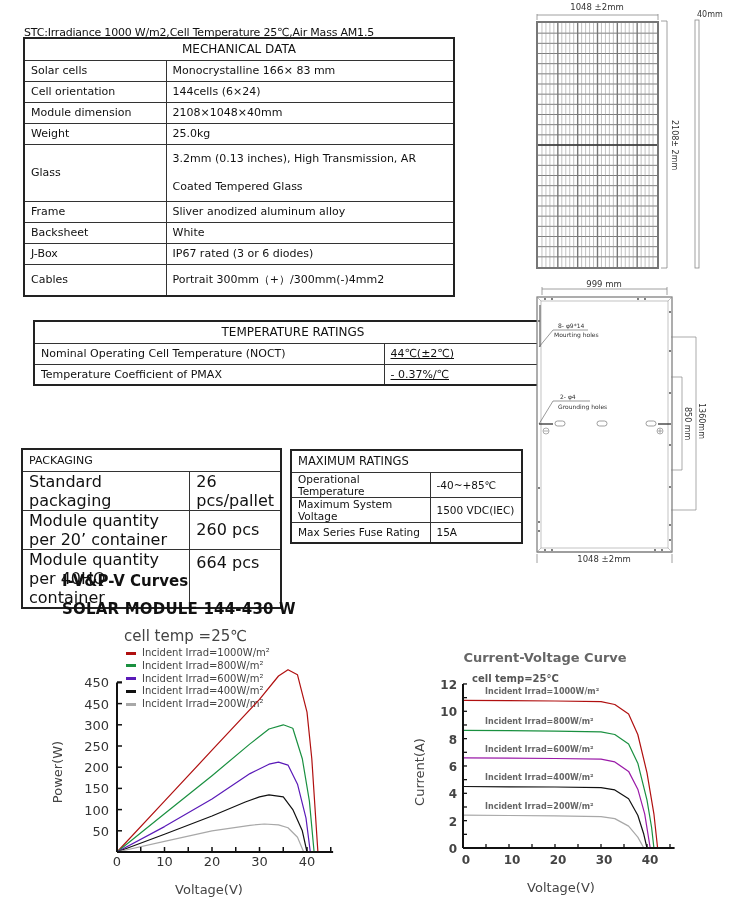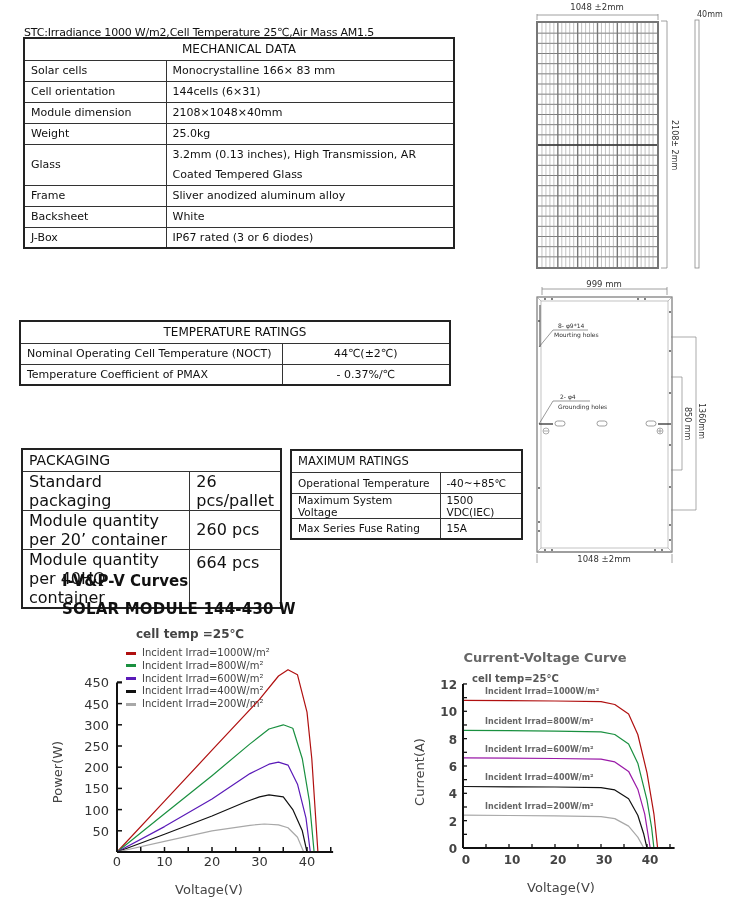--- a/index.html
+++ b/index.html
@@ -7,80 +7,84 @@
   body { position: relative; font-family: "DejaVu Sans", sans-serif; color: #111; }
   .abs { position: absolute; }
   .stc { left: 24px; top: 26px; font-size: 11px; letter-spacing: -0.2px; }
   table { border-collapse: collapse; position: absolute; font-size: 11px; }
   td, th { border: 1px solid #333; padding: 0 6px; font-weight: normal; text-align: left; vertical-align: middle; }
   table.outer { border: 2px solid #222; }
   .mech { left: 23px; top: 37px; width: 432px; }
   .mech th { text-align: center; font-size: 12px; height: 22px; }
   .mech td.k { width: 142px; }
   .mech tr { height: 21px; }
-  .temp { left: 19px; top: 320px; width: 432px; border-radius: 20px; }
+  .temp { left: 33px; top: 320px; width: 520px; border-radius: 20px; }
   .temp th { text-align: center; font-size: 12px; height: 22px; }
   .temp td { height: 21px; padding-left: 6px; }
-  .temp td.v { text-align: center; width: 168px; }
+  .temp td.v { text-align: left; width: 168px; text-decoration: underline; }
   .pack { left: 21px; top: 448px; width: 261px; }
-  .pack th { height: 22px; font-size: 14px; }
+  .pack th { height: 22px; font-size: 11px; }
   .pack td { height: 21px; font-size: 16px; }
   .pack td.v { width: 86px; }
   .maxr { left: 290px; top: 449px; width: 233px; }
   .maxr th { height: 22px; font-size: 11.5px; }
   .maxr td { height: 21px; font-size: 10.5px; }
-  .maxr td.v { width: 82px; margin-top: 26px; }
+  .maxr td.v { width: 92px; margin-top: 26px; }
   .h1 { left: 62px; top: 572px; font-size: 15px; font-weight: bold; }
   .h2 { left: 62px; top: 600px; font-size: 15px; font-weight: bold; letter-spacing: 0.2px; }
-  .celltemp { left: 136px; top: 627px; font-size: 12px; color: #444; font-weight: bold; }
+  .celltemp { left: 124px; top: 627px; font-size: 15px; color: #444; }
   .legend { left: 126px; top: 647px; font-size: 10px; color: #444; line-height: 12.8px; }
   .legend .sw { display: inline-block; width: 10px; height: 3px; margin-right: 6px; vertical-align: middle; }
   svg text { font-family: "DejaVu Sans", sans-serif; }
 </style>
 </head>
 <body>
 
 <div class="abs stc">STC:Irradiance 1000 W/m2,Cell Temperature 25℃,Air Mass AM1.5</div>
 
 <table class="outer mech">
   <tbody>
       <tr>
         <th colspan="2">MECHANICAL DATA</th>
       </tr>
   <tr>
         <td class="k">Solar cells</td>
         <td>Monocrystalline 166× 83 mm</td>
       </tr>
   <tr>
         <td class="k">Cell orientation</td>
-        <td>144cells (6×31)</td>
+        <td>144cells (6×24)</td>
       </tr>
   <tr>
         <td class="k">Module dimension</td>
         <td>2108×1048×40mm</td>
       </tr>
   <tr>
         <td class="k">Weight</td>
         <td>25.0kg</td>
       </tr>
   <tr style="height:40px">
         <td class="k">Glass</td>
-        <td style="line-height:20px">3.2mm (0.13 inches), High Transmission, AR Coated Tempered Glass</td>
+        <td style="line-height:28px">3.2mm (0.13 inches), High Transmission, AR Coated Tempered Glass</td>
       </tr>
   <tr>
         <td class="k">Frame</td>
         <td>Sliver anodized aluminum alloy</td>
       </tr>
   <tr>
         <td class="k">Backsheet</td>
         <td>White</td>
       </tr>
   <tr>
         <td class="k">J-Box</td>
         <td>IP67 rated (3 or 6 diodes)</td>
+      </tr>
+  <tr style="height:32px">
+        <td class="k">Cables</td>
+        <td>Portrait 300mm（+）/300mm(-)4mm2</td>
       </tr>
 </tbody>
   </table>
 
 <table class="outer temp">
   <tbody>
       <tr>
         <th colspan="2">TEMPERATURE RATINGS</th>
       </tr>
   <tr>

